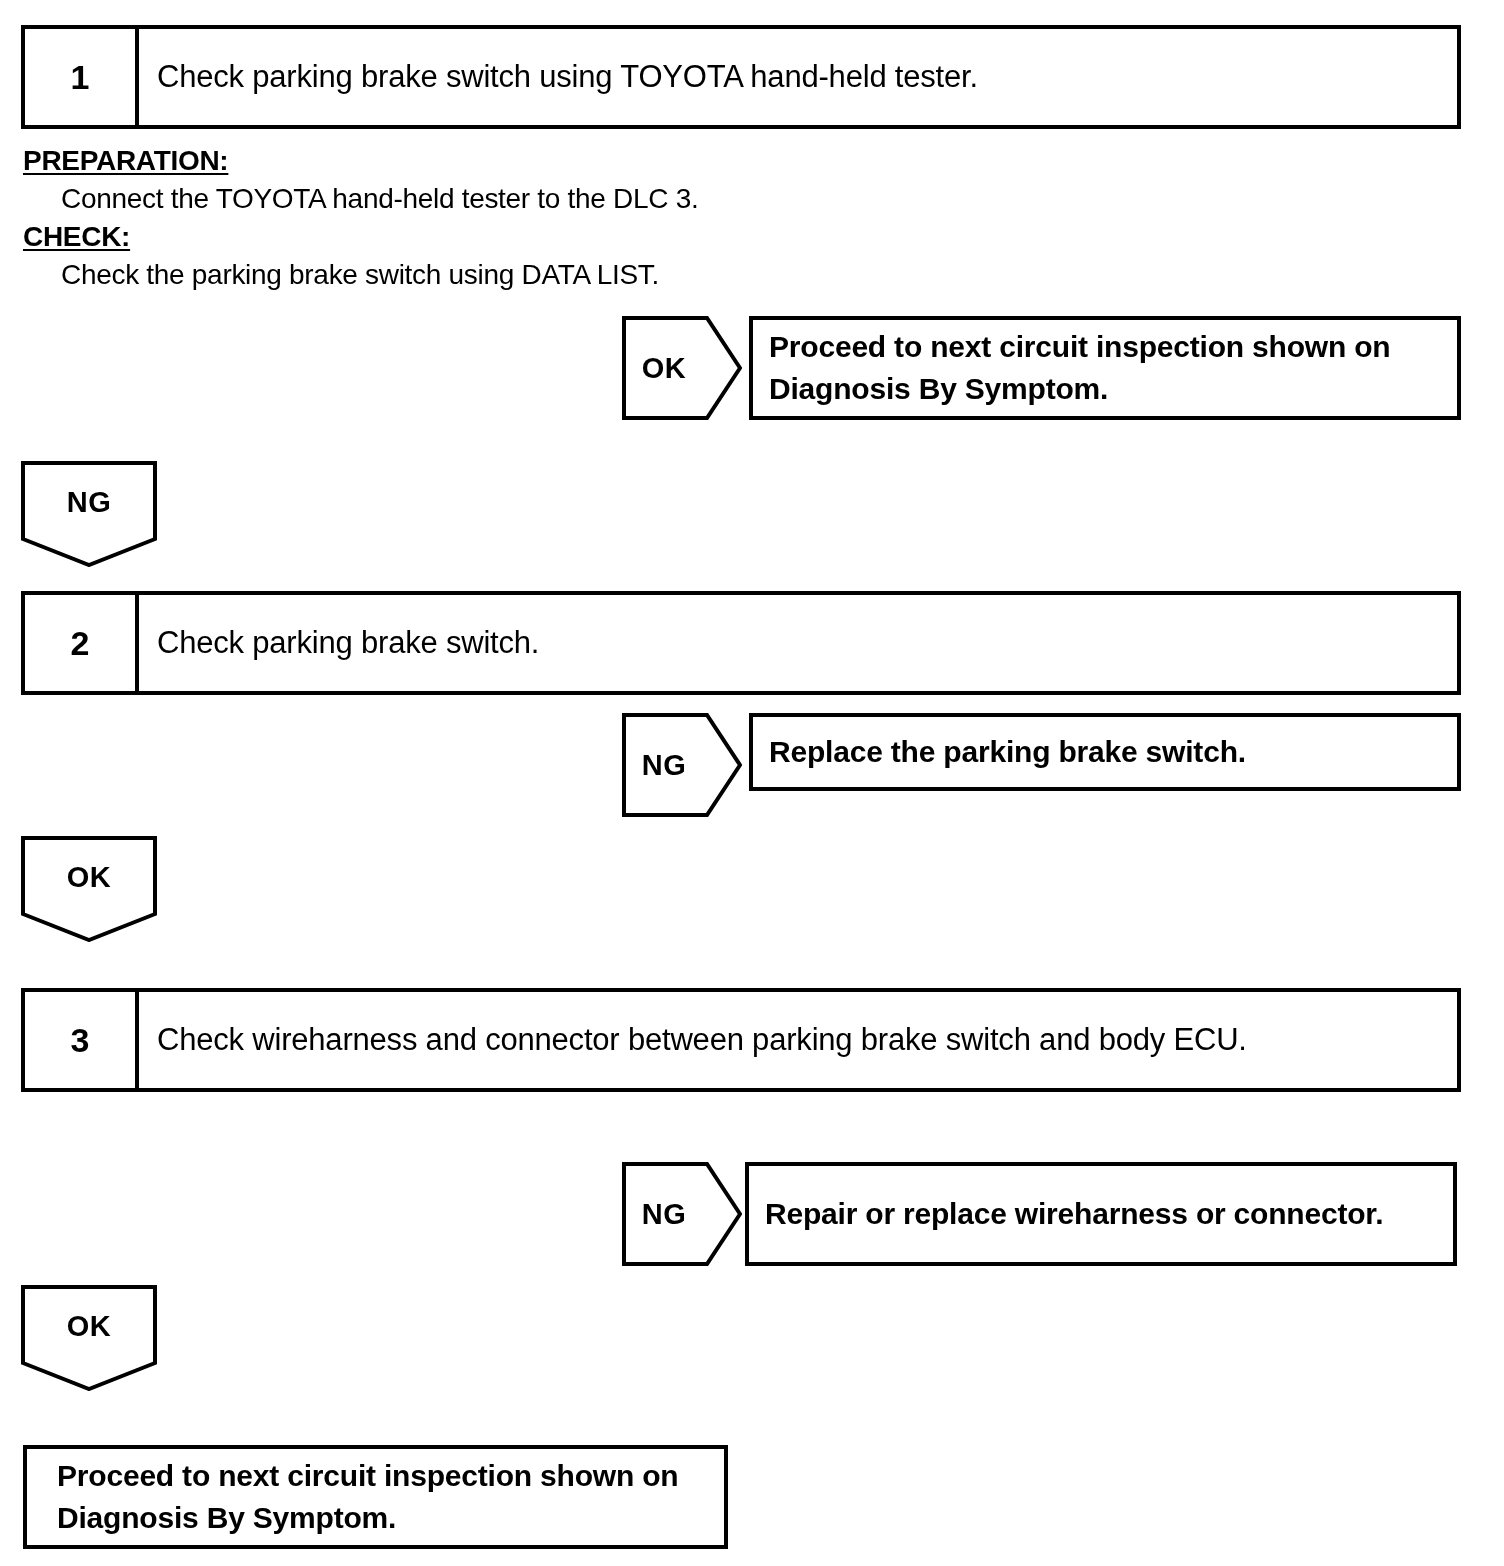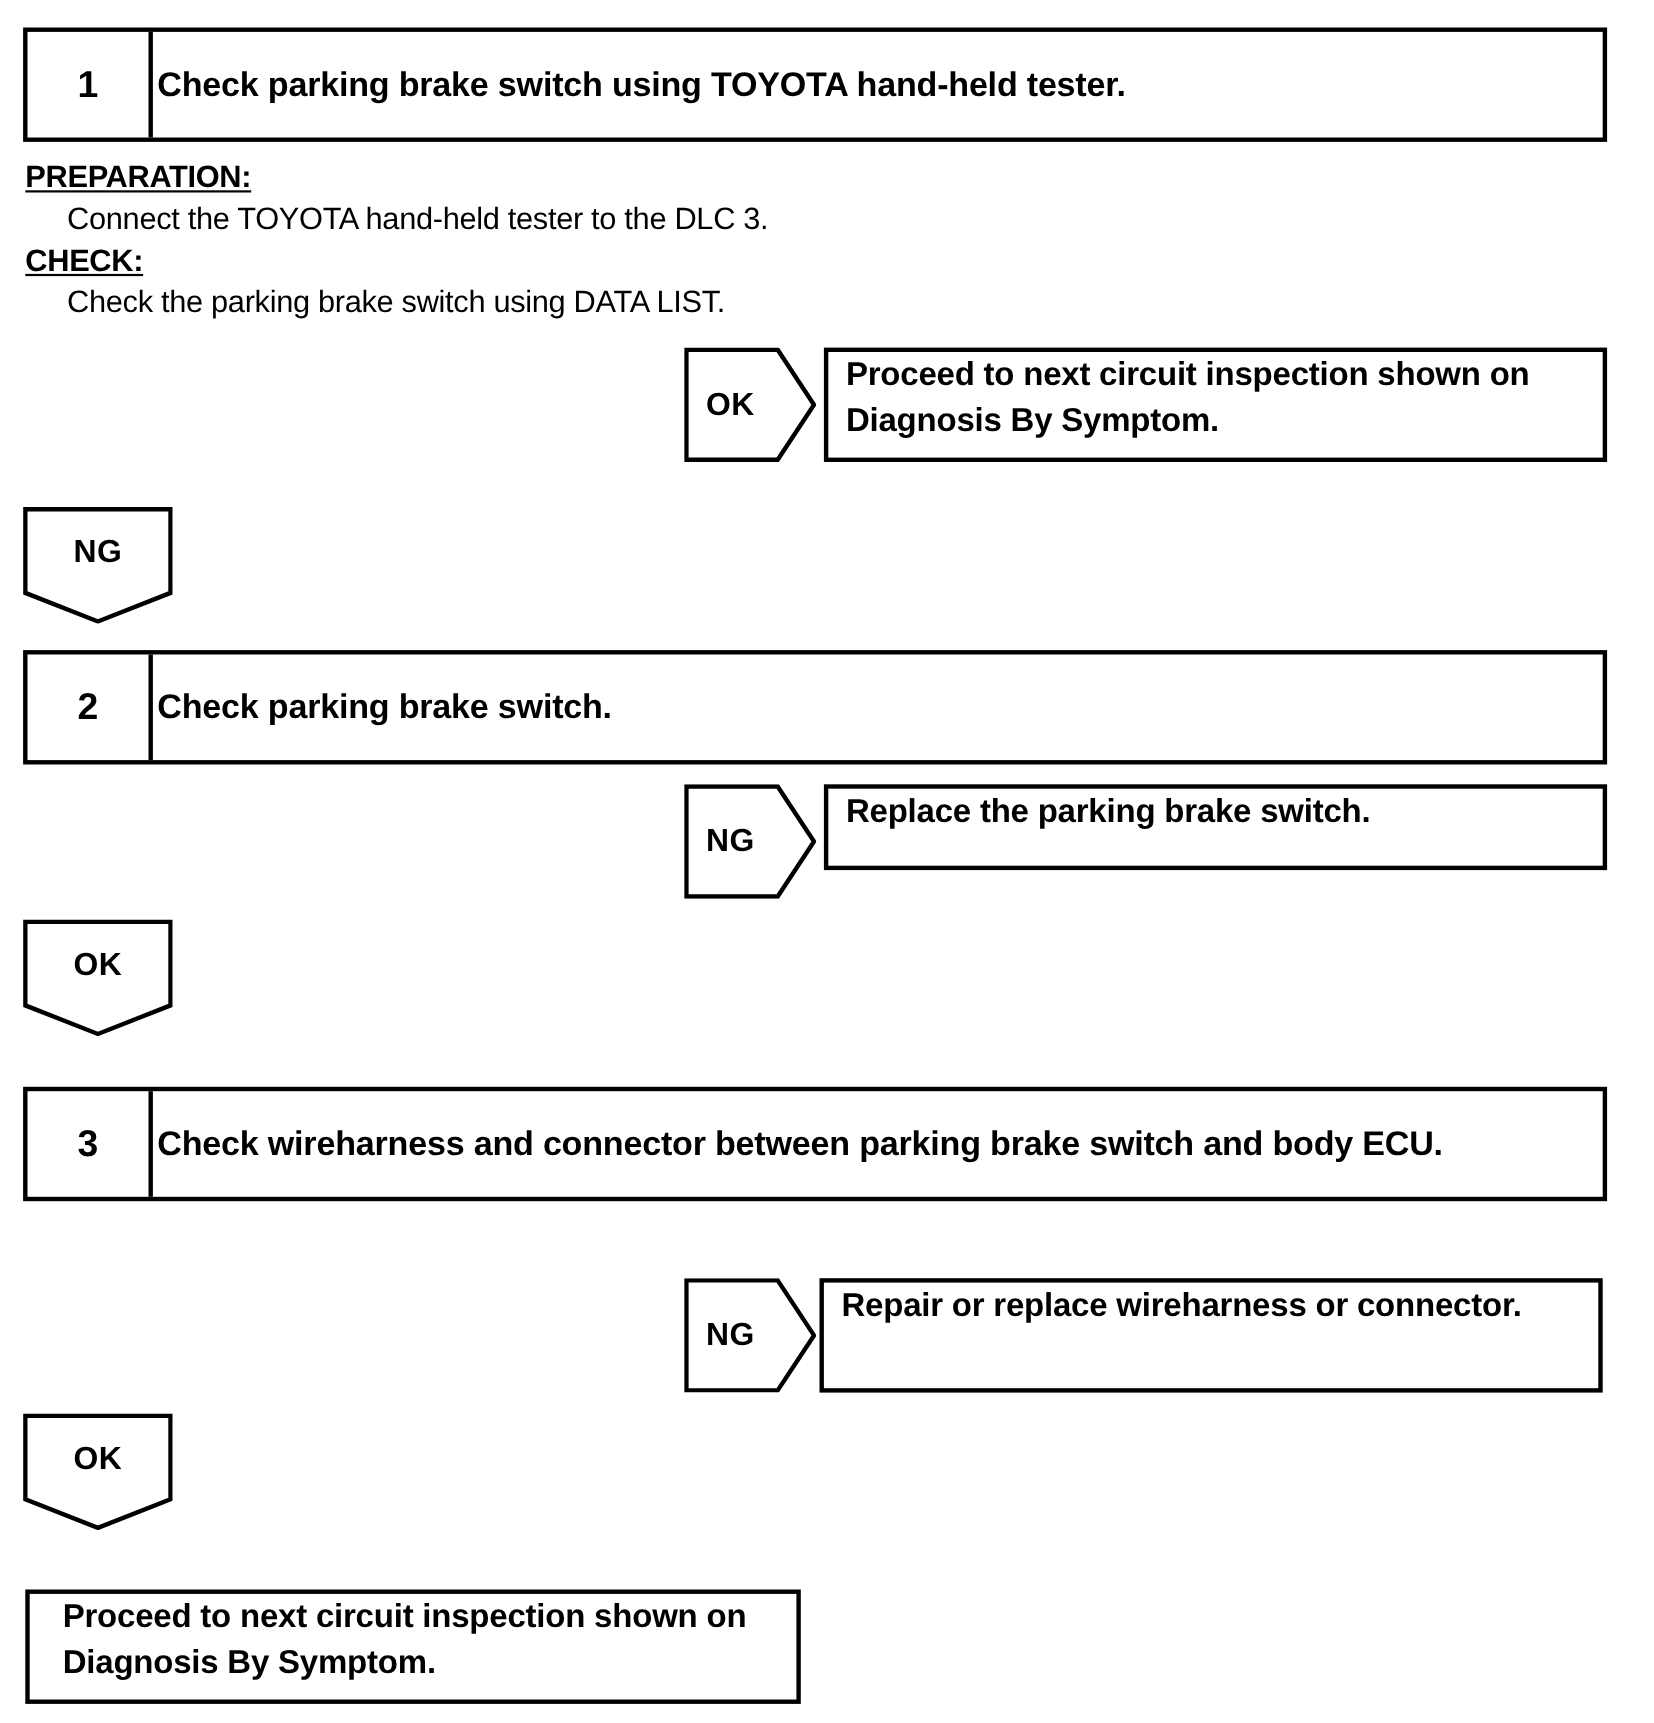--- a/index.html
+++ b/index.html
@@ -36,24 +36,24 @@
     align-items: center;
     justify-content: center;
     font-size: 34px;
     font-weight: 700;
     letter-spacing: 0px;
   }
   .step-title {
     flex: 1 1 auto;
     display: flex;
     align-items: center;
-    padding-left: 4px;
+    padding-left: 18px;
     padding-right: 12px;
     font-size: 31px;
-    font-weight: 700;
+    font-weight: 400;
     letter-spacing: -0.2px;
   }
 
   
   .textblock {
     position: absolute;
     font-size: 28px;
     line-height: 38px;
     letter-spacing: -0.3px;
   }
@@ -109,21 +109,21 @@
     letter-spacing: 0.5px;
   }
 
   
   .result-box {
     position: absolute;
     border: 4px solid #000;
     background: #fff;
     box-sizing: border-box;
     display: flex;
-    align-items: flex-start;
+    align-items: center;
     padding: 0 16px;
   }
   .result-text {
     font-size: 30px;
     font-weight: 700;
     line-height: 42px;
     letter-spacing: -0.2px;
   }
   .justified { text-align: justify; text-align-last: left; }
 </style>

